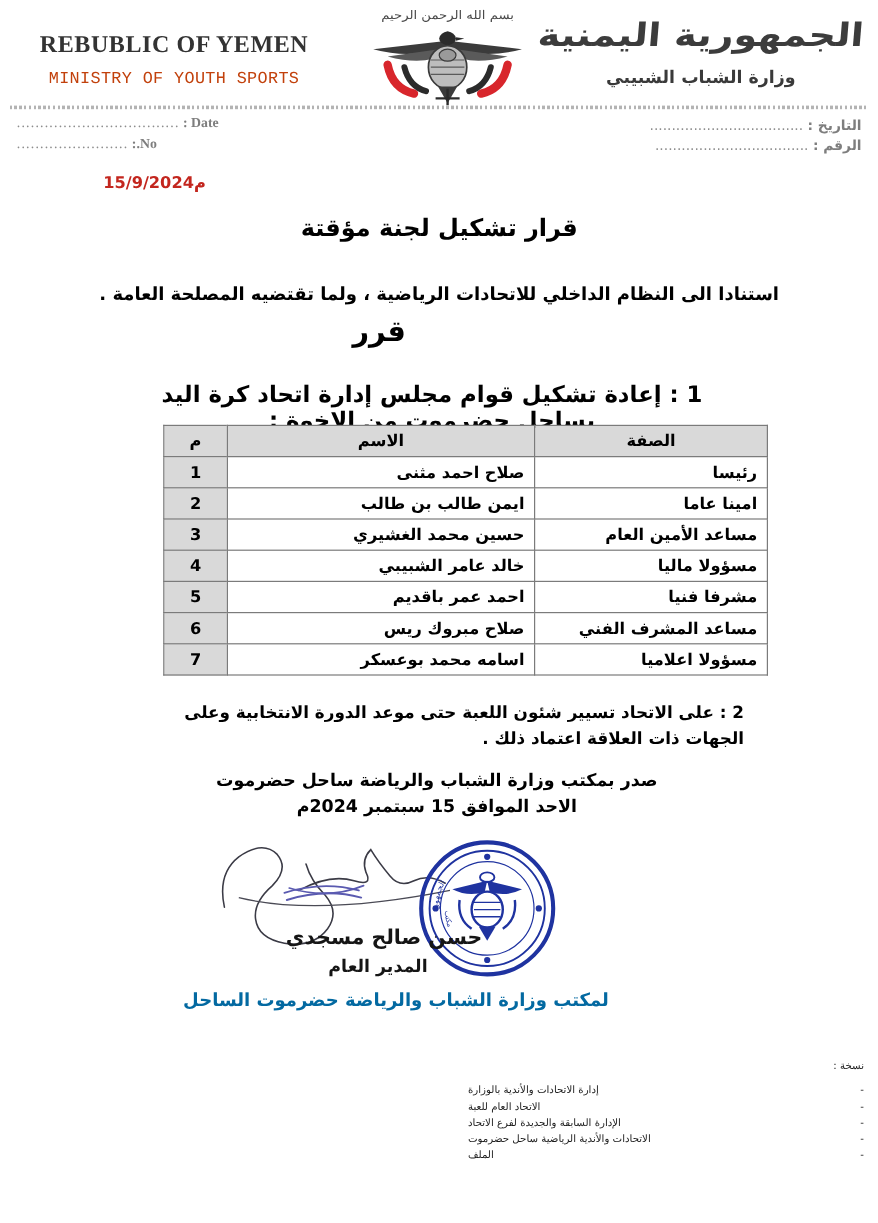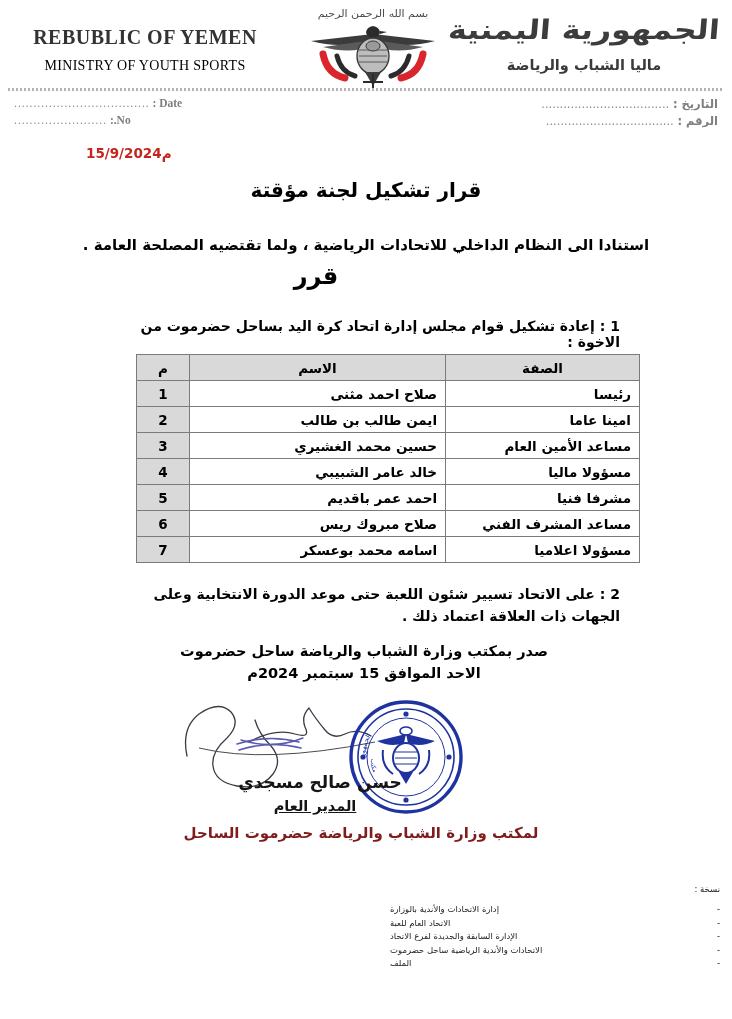--- a/index.html
+++ b/index.html
@@ -34,25 +34,25 @@
   }
   .lh-en-title {
     font-family: "Liberation Serif", "DejaVu Serif", serif;
     font-weight: bold;
     font-size: 20px;
     letter-spacing: 0.5px;
     white-space: nowrap;
     color: #333333;
   }
   .lh-en-sub {
-    font-family: Liberation Serif, serif;
+    font-family: Liberation Mono, monospace;
     font-size: 14px;
     margin-top: 9px;
     letter-spacing: 0.3px;
-    color: #000000;
+    color: #c2410c;
     white-space: nowrap;
   }
 
   
   .emblem-wrap {
     position: absolute;
     left: 293px;
     top: 8px;
     width: 160px;
     height: 82px;
@@ -159,22 +159,22 @@
     font-size: 24px;
     font-weight: bold;
     letter-spacing: 1px;
   }
 
   .clause1 {
     position: absolute;
     top: 318px;
     right: 112px;
     width: 520px;
-    text-align: right;
-    font-size: 14px;
+    text-align: center;
+    font-size: 19px;
     font-weight: bold;
   }
 
   
   .members-table {
     position: absolute;
     top: 354px;
     right: 92px;
     width: 504px;
     border-collapse: collapse;
@@ -250,32 +250,30 @@
     color: #151515;
   }
   .sig-role {
     position: absolute;
     top: 108px;
     left: 0; width: 630px;
     text-align: center;
     font-size: 14.5px;
     font-weight: bold;
     color: #151515;
-    text-decoration: underline;
   }
   .sig-office {
     position: absolute;
     top: 134px;
     left: 0; width: 660px;
     text-align: center;
     font-size: 15px;
     font-weight: bold;
-    color: #7f1d1d;
+    color: #0369a1;
     letter-spacing: .4px;
-    margin-left: 31px;
   }
 
   
   .copies {
     position: absolute;
     top: 884px;
     right: 12px;
     width: 330px;
     text-align: right;
     font-size: 8.5px;
@@ -343,21 +341,21 @@
       <ellipse cx="80" cy="26" rx="7" ry="5" fill="#9a9a9a" stroke="#3a3a3a" stroke-width="1"></ellipse>
 
       <path d="M72 52 L80 66 L88 52 Z" fill="#3b3b3b"></path>
       <path d="M80 54 L80 68" stroke="#2b2b2b" stroke-width="2"></path>
       <path d="M70 62 L90 62" stroke="#2b2b2b" stroke-width="2"></path>
     </svg>
   </div>
 
   <div class="lh-ar">
     <div class="lh-ar-title">الجمهورية اليمنية</div>
-    <div class="lh-ar-sub">ماليا الشباب والرياضة</div>
+    <div class="lh-ar-sub">وزارة الشباب الشبيبي</div>
   </div>
 
   <div class="dotted-rule"></div>
 
   <div class="field-row fr-date-en">
     <span class="lbl">Date :</span>
     <span class="dots-en">...................................</span>
   </div>
   <div class="field-row fr-no-en">
     <span class="lbl">No.:</span>

